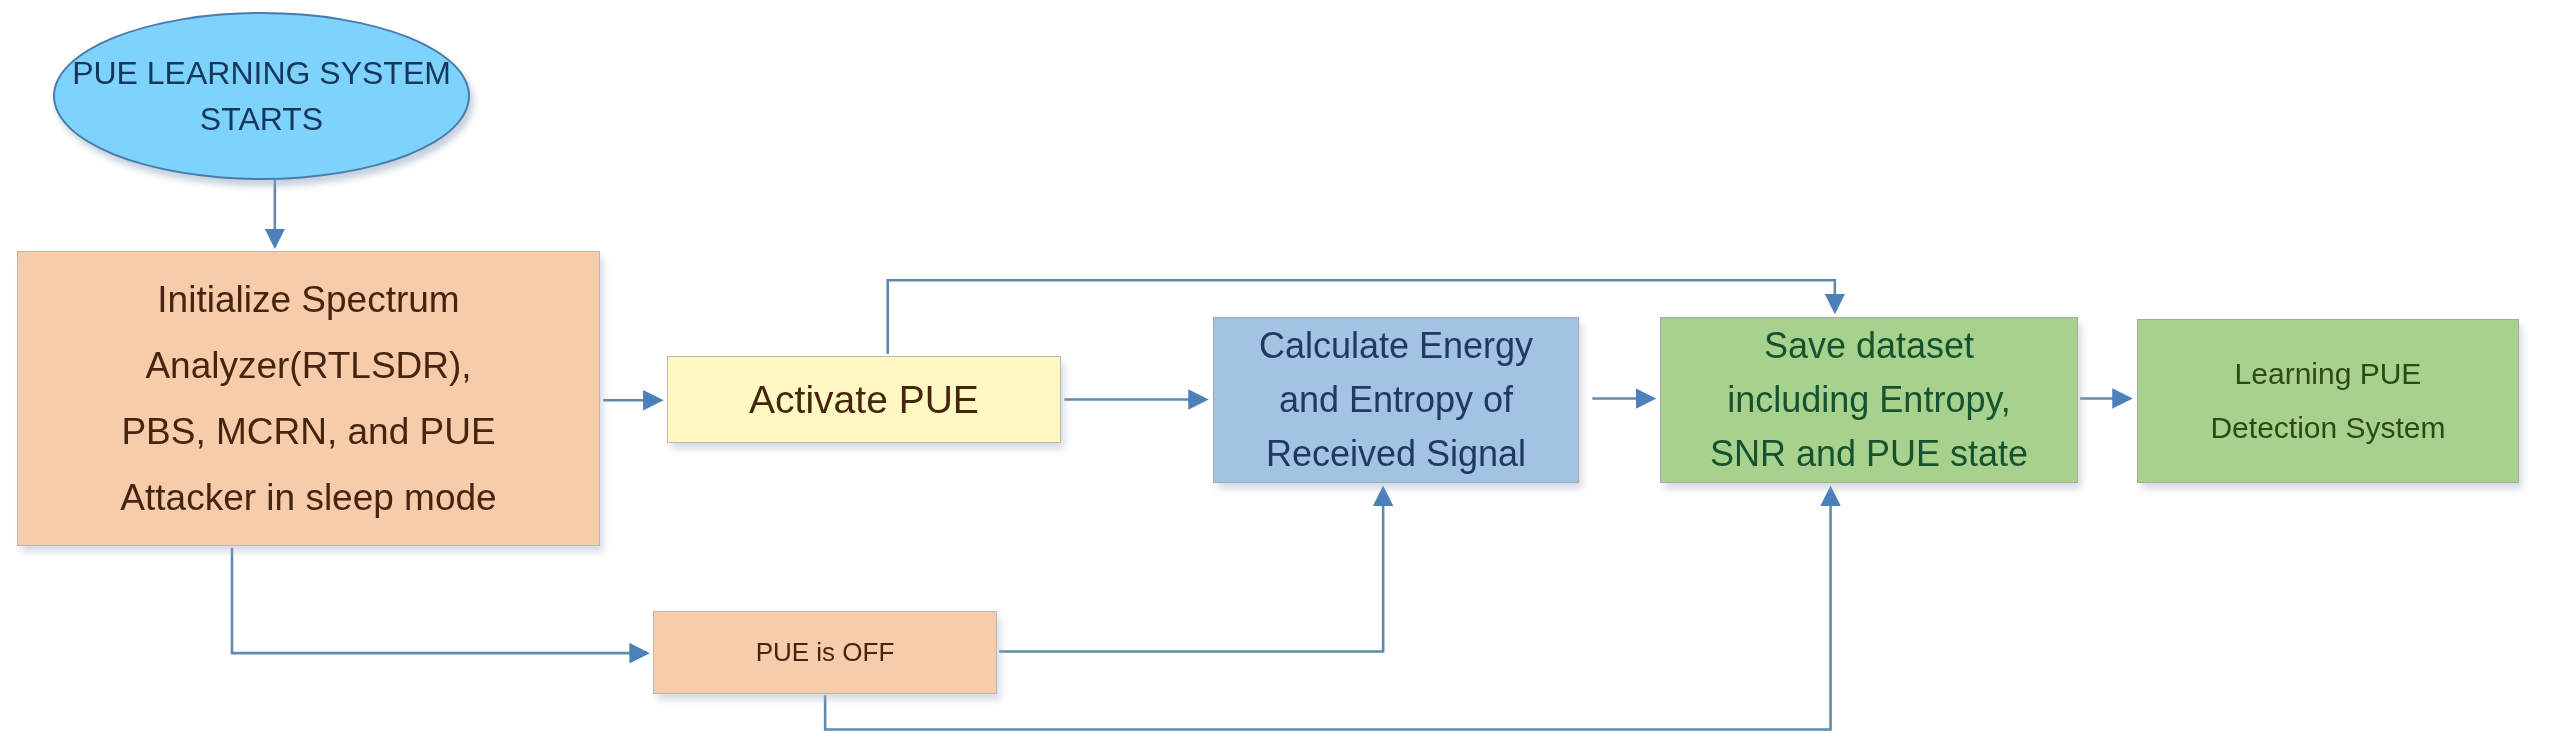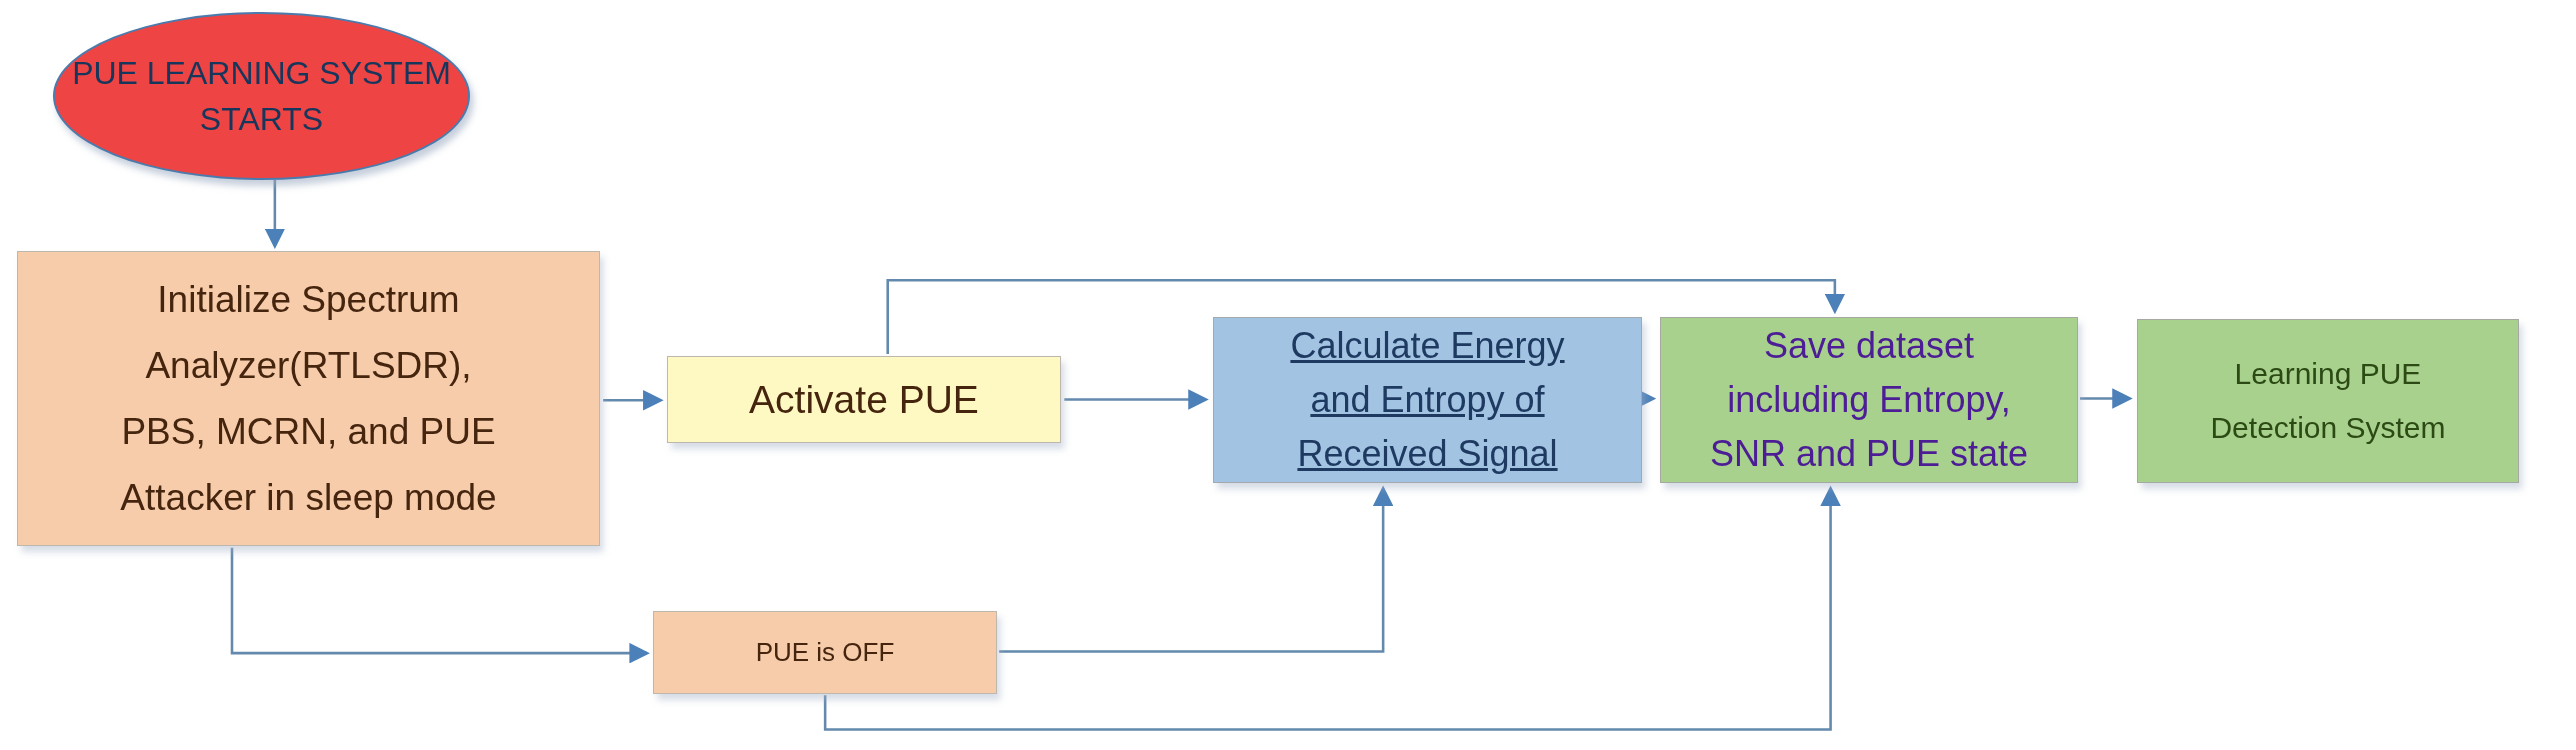--- a/index.html
+++ b/index.html
@@ -34,21 +34,21 @@
     border-radius: 50%;
     border: 2.6px solid #4a7bac;
     box-shadow: 3.4px 6px 7.7px rgba(150, 165, 190, 0.55);
   }
   .node-blue  { border-color: #a4a9ad; }
   .node-green { border-color: #a5a9a2; }
 
   #node-start    { left: 53px;   top: 12px;  width: 417px; height: 168px; font-size: 32px; line-height: 46px; }
   #node-init     { left: 17px;   top: 251px; width: 583px; height: 295px; font-size: 37px; line-height: 66px; }
   #node-activate { left: 667px;  top: 356px; width: 394px; height: 87px; font-size: 39px; }
-  #node-calc     { left: 1213px; top: 317px; width: 429px; height: 166px; font-size: 36px; line-height: 54px; text-decoration: underline; }
+  #node-calc     { left: 1213px; top: 317px; width: 366px; height: 166px; font-size: 36px; line-height: 54px; }
   #node-save     { left: 1660px; top: 317px; width: 418px; height: 166px; font-size: 36px; line-height: 54px; }
   #node-learn    { left: 2137px; top: 319px; width: 382px; height: 164px; font-size: 30px; line-height: 54px; }
   #node-pue-off  { left: 653px;  top: 611px; width: 344px; height: 83px;  font-size: 26px; }
 </style>
 </head>
 <body>
 
 <div id="canvas" style="background: rgb(255, 255, 255);">
 
   <svg id="edges" viewBox="0 0 3004 875" xmlns="http://www.w3.org/2000/svg">
@@ -63,35 +63,35 @@
       <path d="M 1241 466 L 1406 466" marker-end="url(#arrow)" stroke="#6389ad"></path>
       <path d="M 1035 413 L 1035 327 L 2140 327 L 2140 363" marker-end="url(#arrow)" stroke="#6389ad"></path>
       <path d="M 1857 465 L 1928 465" marker-end="url(#arrow)" stroke="#6389ad"></path>
       <path d="M 2426 465 L 2484 465" marker-end="url(#arrow)" stroke="#6389ad"></path>
       <path d="M 270 639 L 270 762 L 754 762" marker-end="url(#arrow)" stroke="#6389ad"></path>
       <path d="M 1165 760 L 1613 760 L 1613 570" marker-end="url(#arrow)" stroke="#6389ad"></path>
       <path d="M 962 811 L 962 851 L 2135 851 L 2135 570" marker-end="url(#arrow)" stroke="#6389ad"></path>
     </g>
   </svg>
 
-  <div id="node-start" class="node ellipse" style="background: #ef4444; color: rgb(22, 54, 92);">PUE LEARNING SYSTEM
+  <div id="node-start" class="node ellipse" style="background: #7dd3fc; color: rgb(22, 54, 92);">PUE LEARNING SYSTEM
 STARTS</div>
 
   <div id="node-init" class="node rect" style="background: rgb(246, 204, 171); color: rgb(70, 37, 15);">Initialize Spectrum
 Analyzer(RTLSDR),
 PBS, MCRN, and PUE
 Attacker in sleep mode</div>
 
   <div id="node-activate" class="node rect" style="background: #fef9c3; color: rgb(70, 37, 15);">Activate PUE</div>
 
   <div id="node-calc" class="node rect node-blue" style="background: rgb(163, 195, 227); color: rgb(30, 58, 96);">Calculate Energy
 and Entropy of
 Received Signal</div>
 
-  <div id="node-save" class="node rect node-green" style="background: rgb(169, 209, 142); color: #4c1d95;">Save dataset
+  <div id="node-save" class="node rect node-green" style="background: rgb(169, 209, 142); color: #14532d;">Save dataset
 including Entropy,
 SNR and PUE state</div>
 
   <div id="node-learn" class="node rect node-green" style="background: rgb(169, 209, 142); color: rgb(44, 74, 20);">Learning PUE
 Detection System</div>
 
   <div id="node-pue-off" class="node rect" style="background: rgb(246, 204, 171); color: rgb(70, 37, 15);">PUE is OFF</div>
 
 </div>
 

